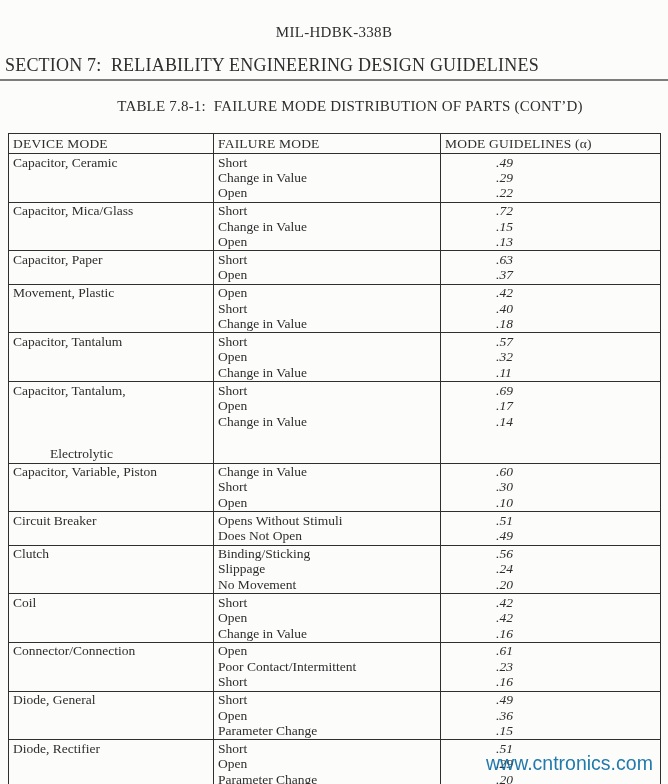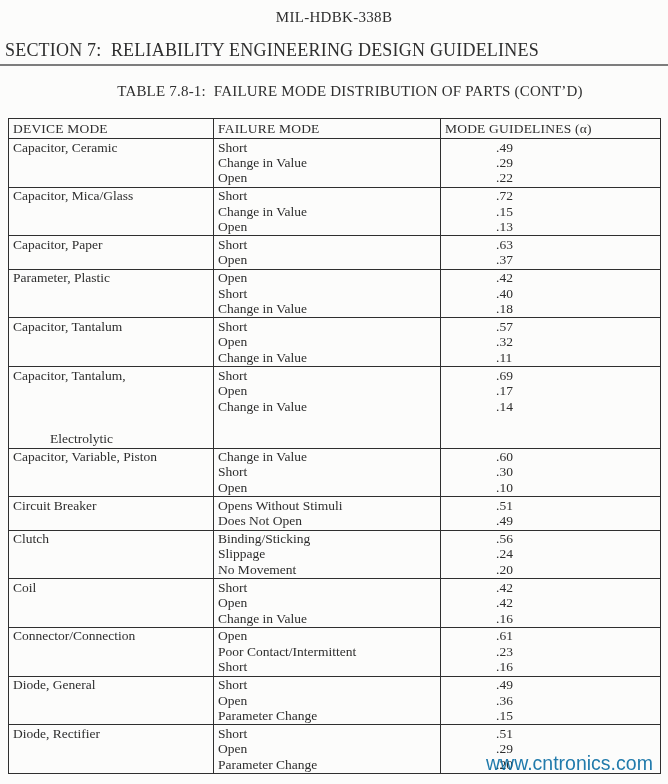--- a/index.html
+++ b/index.html
@@ -8,21 +8,21 @@
     position: relative;
     width: 668px;
     height: 784px;
     margin: 0 auto;
     background: #fcfcfb;
     font-family: "Liberation Serif", serif;
     color: #2e2e2e;
     overflow: hidden;
   }
   .doc-title {
-    padding-top: 9px;
+    padding-top: 24px;
     text-align: center;
     font-size: 15px;
     letter-spacing: 0.3px;
   }
   .section-heading {
     margin-top: 14px;
     padding: 0 0 3px 5px;
     font-size: 18px;
     letter-spacing: 0.2px;
     border-bottom: 2px solid #7d7d7d;
@@ -53,21 +53,21 @@
     font-weight: normal;
     text-align: left;
   }
   .fm-table th {
     height: 20px;
     line-height: 17px;
     letter-spacing: 0.2px;
   }
   .line { line-height: 15.4px; white-space: nowrap; }
   .line.indent { padding-left: 37px; margin-top: 48px; }
-  .line.prob { padding-left: 51px; }
+  .line.prob { padding-left: 51px; font-style: italic; }
   .watermark {
     position: absolute;
     left: 486px;
     top: 752px;
     font-family: "Liberation Sans", sans-serif;
     font-size: 19.5px;
     opacity: 0.88;
     white-space: nowrap;
     pointer-events: none;
   }
@@ -138,21 +138,21 @@
             <div class="line">Open</div>
           </td>
     <td>
             <div class="line prob">.63</div>
             <div class="line prob">.37</div>
           </td>
   </tr>
 
   <tr>
     <td>
-            <div class="line">Parameter, Plastic</div>
+            <div class="line">Movement, Plastic</div>
           </td>
     <td>
             <div class="line">Open</div>
             <div class="line">Short</div>
             <div class="line">Change in Value</div>
           </td>
     <td>
             <div class="line prob">.42</div>
             <div class="line prob">.40</div>
             <div class="line prob">.18</div>

